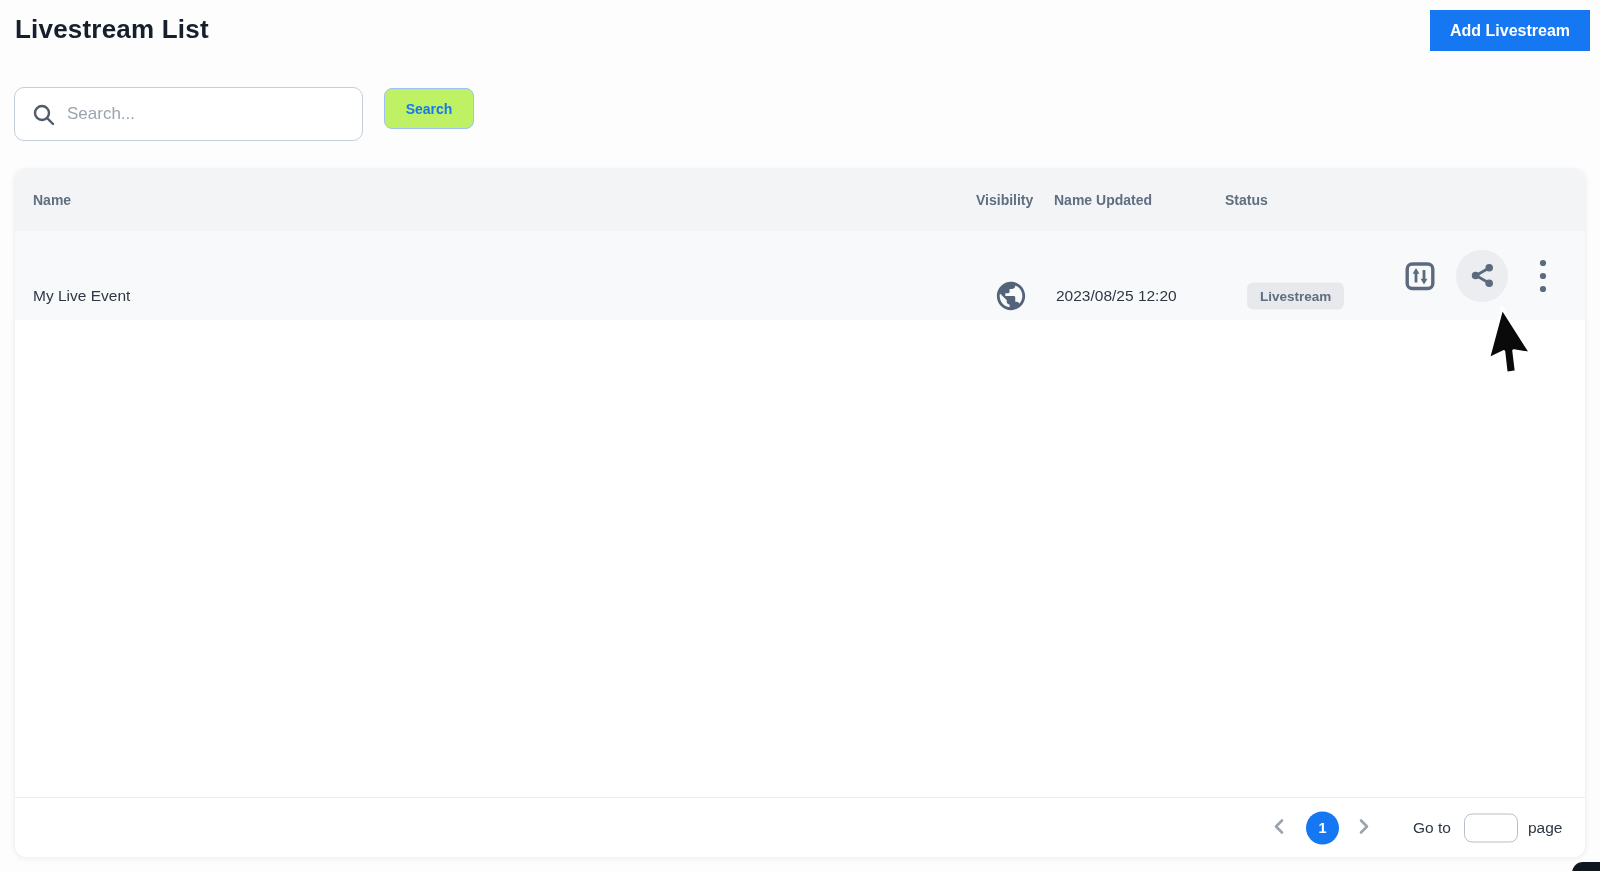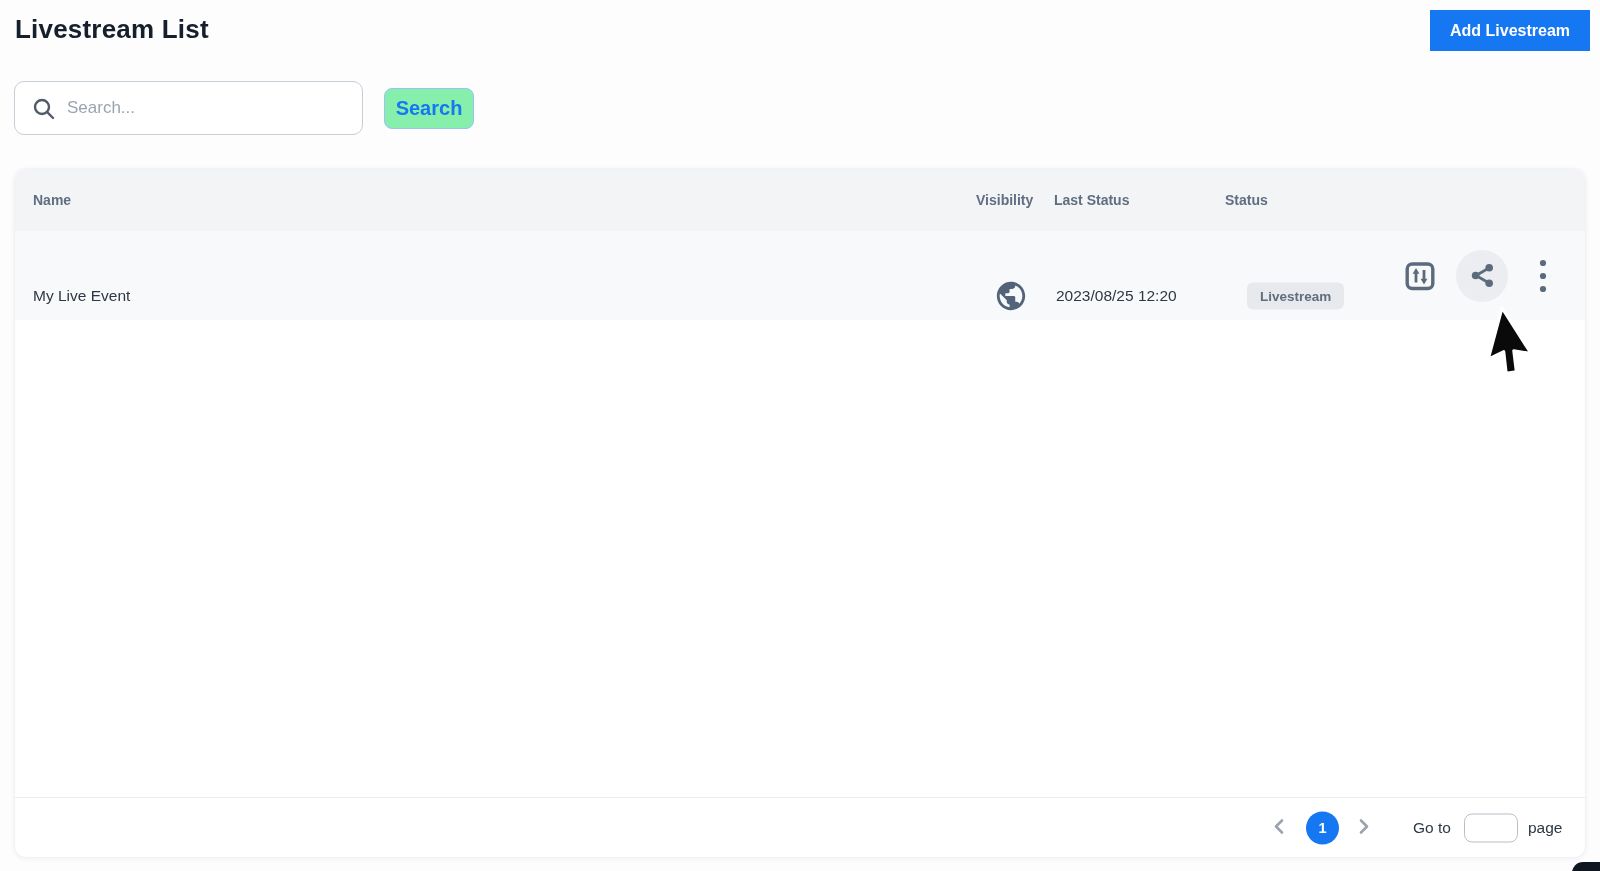--- a/index.html
+++ b/index.html
@@ -14,34 +14,34 @@
   .page-title {
     position: absolute; left: 15px; top: 14px;
     font-size: 26px; font-weight: 700; color: #16202d; letter-spacing: .2px;
   }
   .add-btn {
     position: absolute; left: 1430px; top: 10px; width: 160px; height: 41px;
     background: var(--accent); color: #fff; border: none; border-radius: 0;
     font-size: 16px; font-weight: 700; font-family: inherit; cursor: pointer;
   }
   .search-wrap {
-    position: absolute; left: 14px; top: 81px; width: 349px; height: 54px;
+    position: absolute; left: 14px; top: 87px; width: 349px; height: 54px;
     border: 1.5px solid #c6ced8; border-radius: 10px; background: #fff;
   }
   .search-wrap svg { position: absolute; left: 17px; top: 15px; }
   .search-input {
     position: absolute; left: 0; top: 0; width: 100%; height: 100%;
     border: none; outline: none; background: transparent; border-radius: 10px;
     padding-left: 52px; font-size: 17px; font-family: inherit; color: #333;
   }
   .search-input::placeholder { color: #9aa4b0; }
   .search-btn {
     position: absolute; left: 384px; top: 88px; width: 90px; height: 41px;
-    background: #86efac; border: 1.5px solid #9dc0f8; border-radius: 8px;
-    color: var(--accent); font-size: 20px; font-weight: 700; font-family: inherit; cursor: pointer;
+    background: #bef264; border: 1.5px solid #9dc0f8; border-radius: 8px;
+    color: var(--accent); font-size: 14px; font-weight: 700; font-family: inherit; cursor: pointer;
   }
   .card {
     position: absolute; left: 14px; top: 168px; width: 1572px; height: 690px;
     background: #fff; border-radius: 12px; border: 1px solid #f1f2f5;
     box-shadow: 0 1px 5px rgba(20,30,50,.06);
   }
   .t-head {
     position: relative; height: 62px; background: #f3f4f6;
     border-radius: 12px 12px 0 0;
   }
@@ -117,21 +117,21 @@
     <input class="search-input" type="text" placeholder="Search..." style="">
   </div>
 
   <button class="search-btn">Search</button>
 
   <div class="card">
 
     <div class="t-head">
       <div class="col col-name">Name</div>
       <div class="col col-visibility">Visibility</div>
-      <div class="col col-updated">Last Status</div>
+      <div class="col col-updated">Name Updated</div>
       <div class="col col-status">Status</div>
     </div>
 
     <div class="t-row">
       <div class="cell cell-name">My Live Event</div>
 
       <div class="cell cell-visibility">
         <svg width="34" height="34" viewBox="0 0 24 24">
           <path fill="#53647a" d="M12 2C6.48 2 2 6.48 2 12s4.48 10 10 10 10-4.48 10-10S17.52 2 12 2zm-1 17.93c-3.95-.49-7-3.85-7-7.93 0-.62.08-1.21.21-1.79L9 15v1c0 1.1.9 2 2 2v1.93zm6.9-2.54c-.26-.81-1-1.39-1.9-1.39h-1v-3c0-.55-.45-1-1-1H8v-2h2c.55 0 1-.45 1-1V7h2c1.1 0 2-.9 2-2v-.41c2.93 1.19 5 4.06 5 7.41 0 2.08-.8 3.97-2.1 5.39z"></path>
         </svg>

